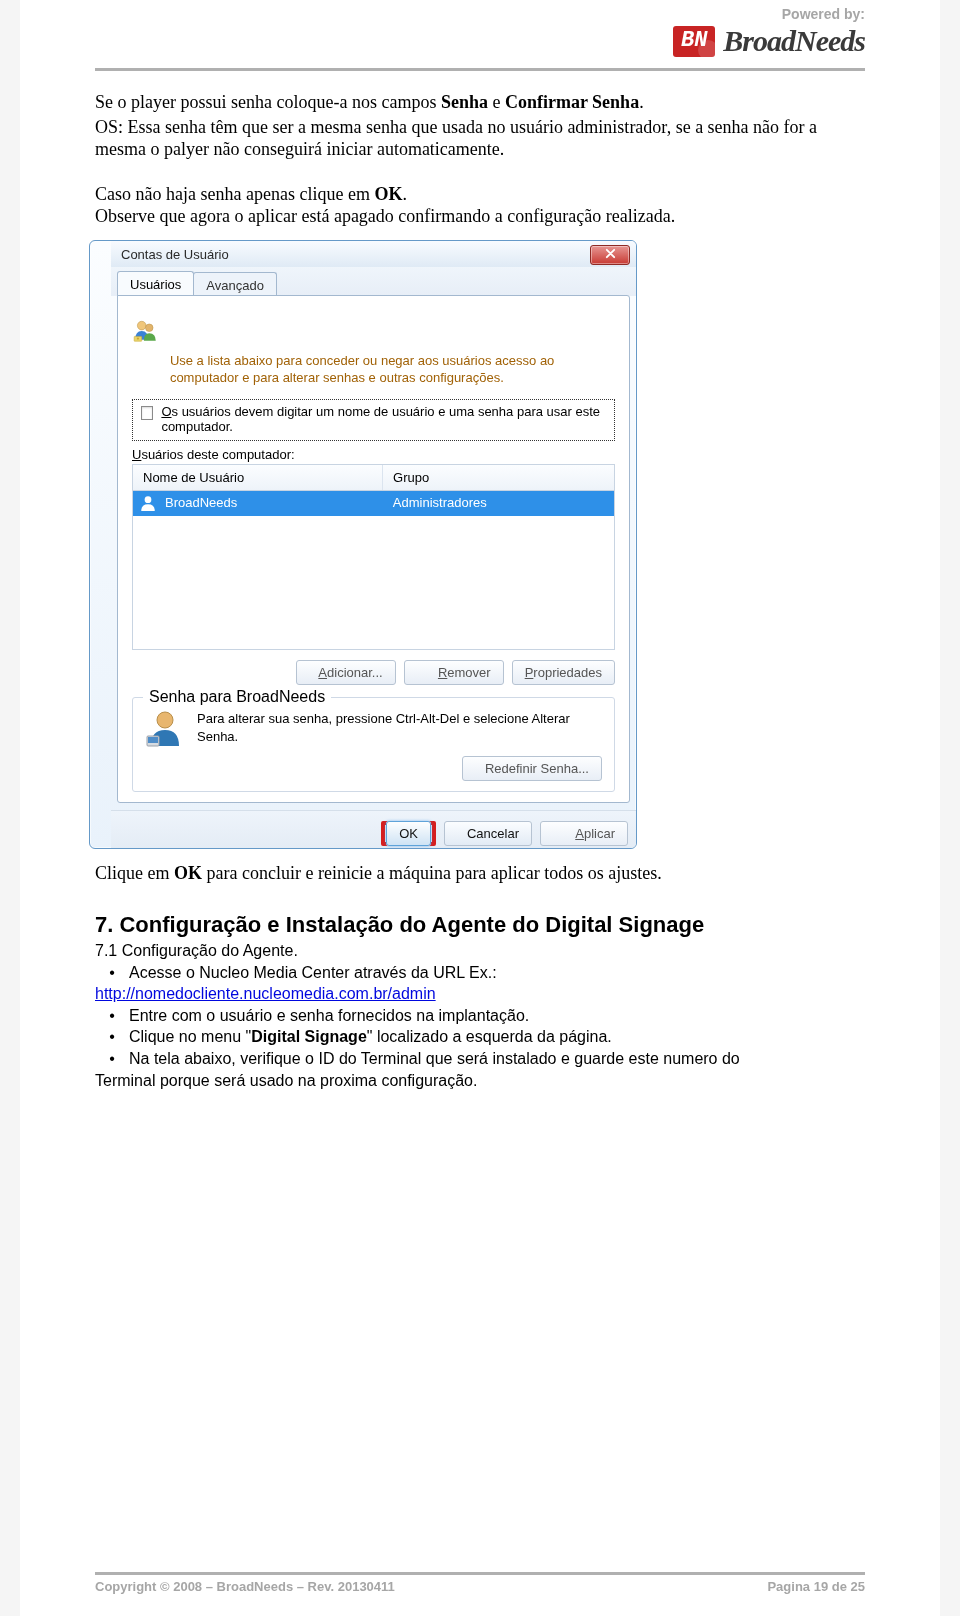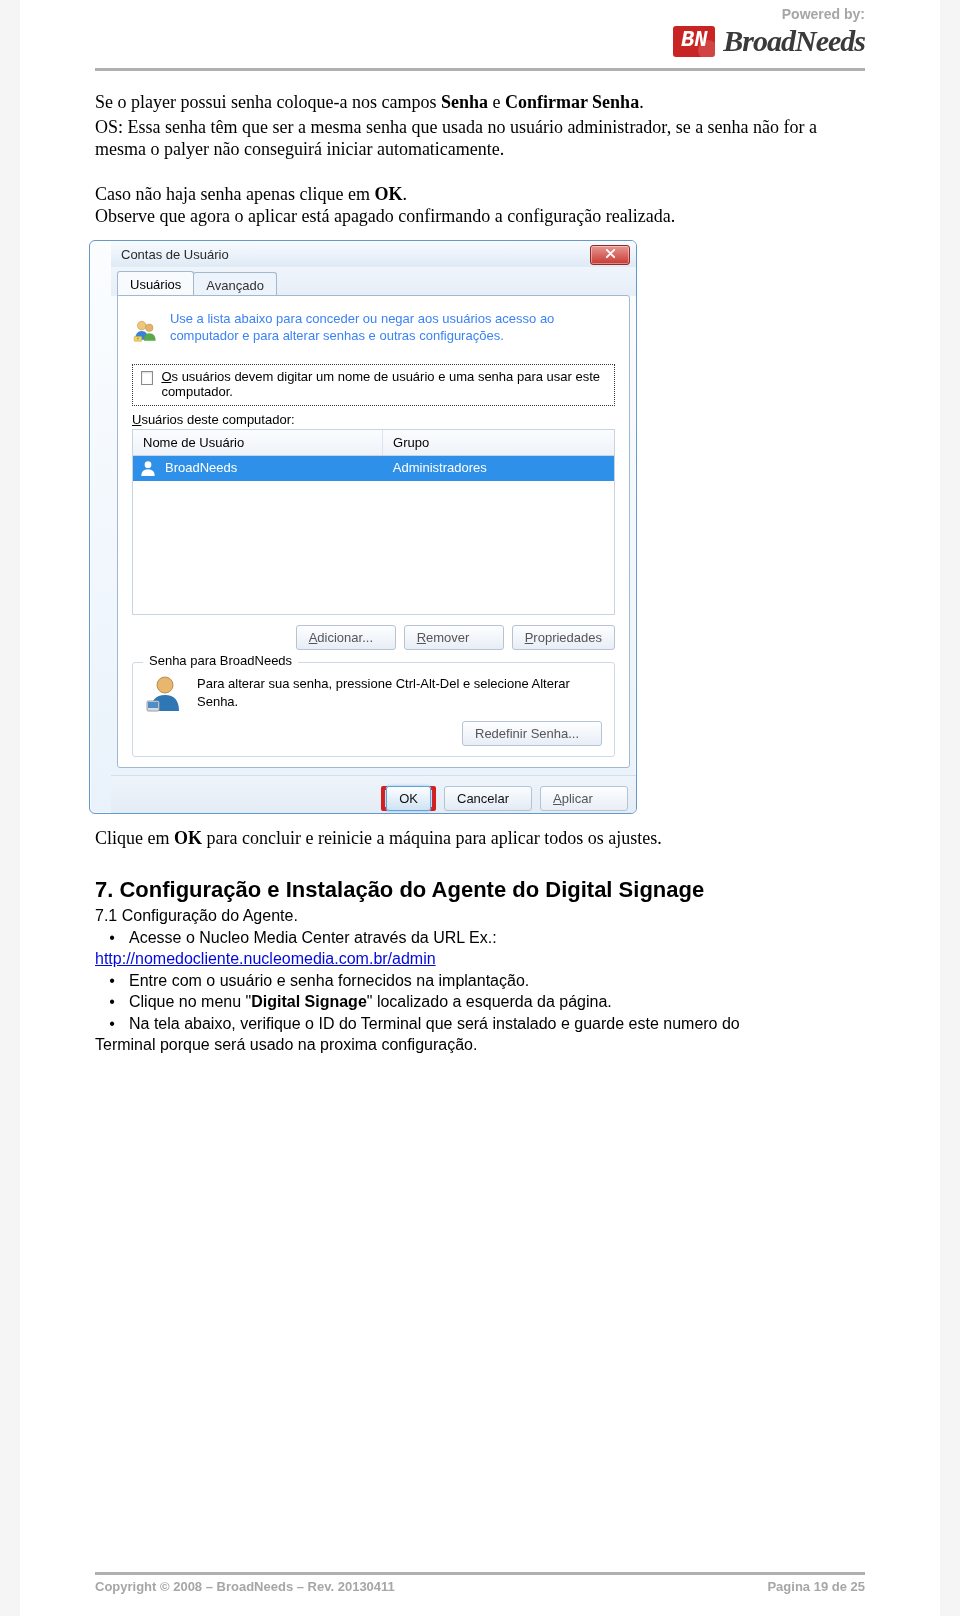--- a/index.html
+++ b/index.html
@@ -141,21 +141,21 @@
   }
   .intro {
     display:flex;gap:12px;align-items:flex-start;margin-bottom:12px;
   }
   .avatar {
     width: 42px; height: 42px;
     display:flex;align-items:center;justify-content:center;
     position:relative;
   }
   .avatar svg { width:100%;height:100%; }
-  .intro-text { font-size:13px; color:#3b82f6; line-height:1.35; }
+  .intro-text { font-size:13px; color:#a16207; line-height:1.35;margin-top:42px; }
   .focus-box {
     border:1px dotted #333;
     padding: 4px 8px 6px 8px;
     margin: 6px 0 4px 0;
     display:flex;gap:8px;align-items:flex-start;
     font-size:13px;
   }
   .chk {
     width:14px;height:14px;border:1px solid #8a8a8a;background:#fff;margin-top:2px;
     box-shadow:0 1px 2px rgba(0,0,0,.15) inset;
@@ -185,38 +185,38 @@
   }
   .selrow .uicon {
     width:18px;height:18px;margin-right:6px;display:inline-block;
   }
   .selrow .c1b { width:49%; padding-left:2px;}
   .selrow .c2b { flex:1; }
   .btn-row { display:flex; gap:8px; justify-content:flex-end; margin:10px 0 12px 0; }
   .wbtn {
     min-width: 100px;
     padding: 4px 12px;
-    text-align:left;
+    text-align:right;
     border:1px solid #b6c3d2;
     border-radius:3px;
     background: linear-gradient(#fdfeff,#e8eef6);
     color:#555;
     font-size:13px;
   }
   .wbtn.enabled { color:#111; background:linear-gradient(#fbfdff,#e2ebf5); }
   .group-box {
     border:1px solid #cfd9e6;
     border-radius:3px;
     padding: 10px 12px 10px 12px;
     margin-top:4px;
     position:relative;
   }
   .group-box .gtitle {
     position:absolute;top:-10px;left:10px;
-    background:#fff;padding:0 6px;font-size:13px;
+    background:#fff;padding:0 6px;font-size:16px;
   }
   .pw-flex { display:flex; gap:12px; align-items:center; }
   .pw-icon { width:40px;height:40px; }
   .pw-text { font-size:13px; line-height:1.35; flex:1; }
   .redef-row { display:flex;justify-content:flex-end;margin-top:8px; }
   .bottom-btns {
     display:flex; gap:8px; justify-content:flex-end;
     padding: 10px 8px 2px 8px;
     background: linear-gradient(#eef4fb,#e4ecf5);
     border-top: 1px solid #d5dfea;

